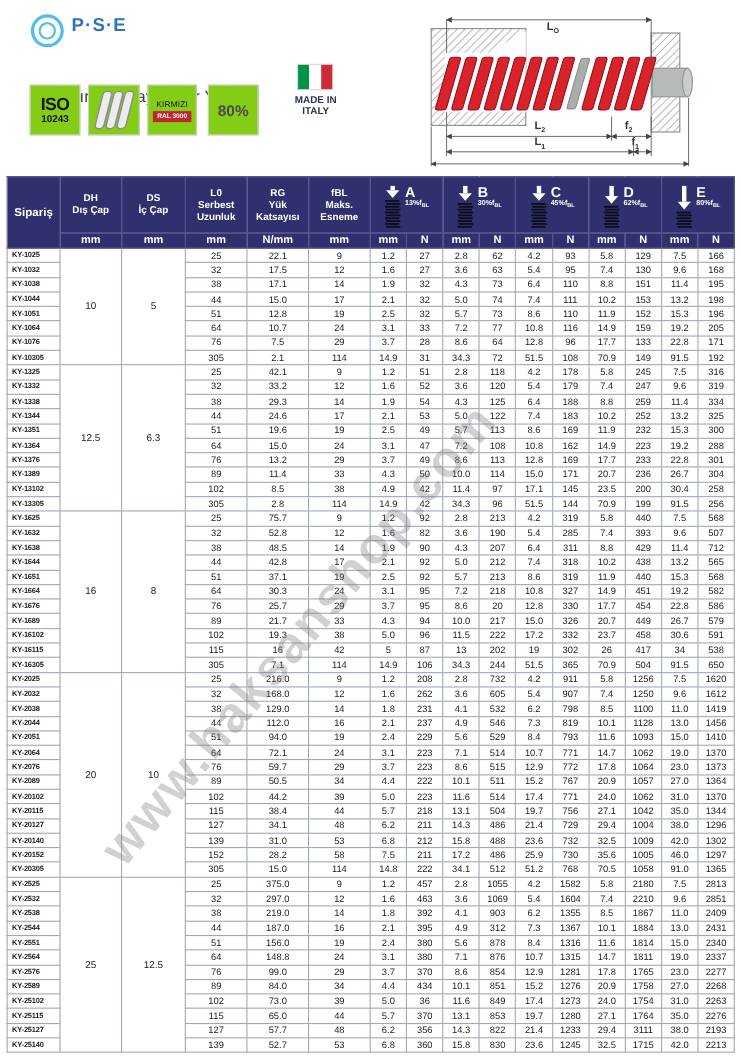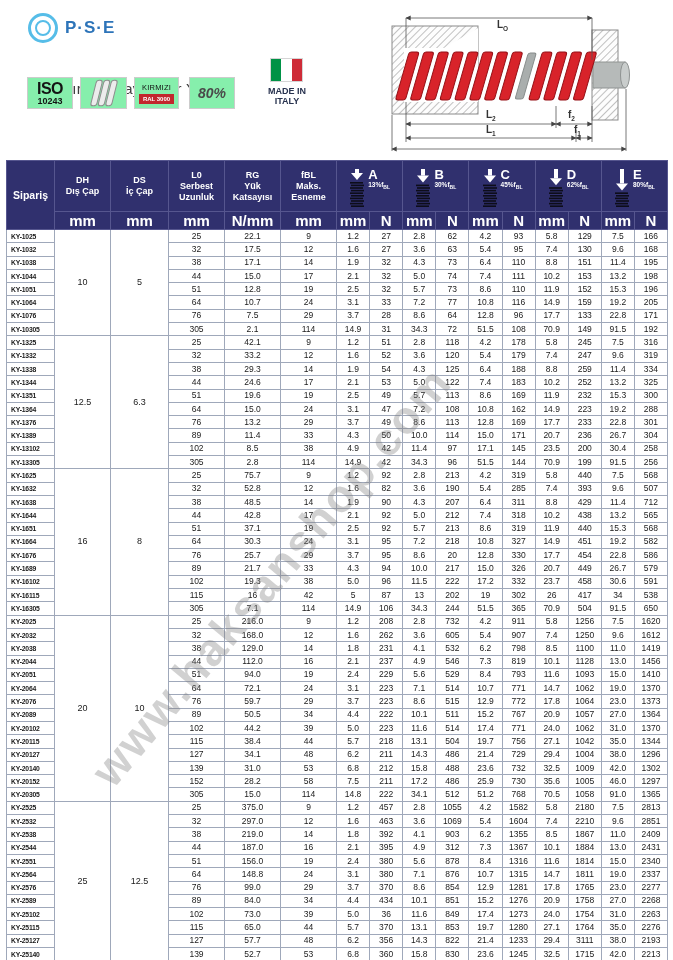--- a/index.html
+++ b/index.html
@@ -1,35 +1,35 @@
 <!DOCTYPE html>
 <html><head>
 <meta charset="utf-8">
 <style>
   html,body{margin:0;padding:0;}
   body{width:673px;height:960px;position:relative;overflow:hidden;background:#fff;
        font-family:"Liberation Sans",sans-serif;-webkit-font-smoothing:antialiased;}
   
-  .logo{position:absolute;left:28px;top:13px;display:flex;align-items:center;}
+  .logo{position:absolute;left:28px;top:13px;display:flex;align-items:flex-start;}
   .logo-ring{width:24px;height:24px;border:3px solid #56bde8;border-radius:50%;
              display:flex;align-items:center;justify-content:center;}
   .logo-ring-inner{width:12px;height:12px;border:2.5px solid #56bde8;border-radius:50%;}
   .logo-text{margin-left:7px;color:#2d74b9;font-weight:bold;font-size:17px;letter-spacing:1px;}
   .page-title{position:absolute;left:28px;top:47px;font-size:15px;font-weight:normal;color:#3d3d3d;letter-spacing:.2px;margin-top:33px;}
-  .badge{position:absolute;top:77px;height:32px;border:1px solid #ccc;background:#86efac;
+  .badge{position:absolute;top:77px;height:46px;border:1px solid #ccc;background:#84cc16;
          display:flex;flex-direction:column;align-items:center;justify-content:center;box-sizing:border-box;}
   .badge-iso{left:27px;width:46px;}
   .iso-l1{font-size:16px;font-weight:bold;color:#141414;line-height:15px;letter-spacing:-.5px;}
   .iso-l2{font-size:9px;font-weight:bold;color:#141414;}
   .badge-spring{left:80px;width:47px;}
   .badge-color{left:134px;width:45px;}
   .color-name{font-size:7.5px;font-weight:normal;color:#111;letter-spacing:.2px;}
   .color-ral{margin-top:2px;background:#c2272d;color:#fff;font-size:6px;padding:2px 4px;font-weight:bold;}
   .badge-pct{left:189px;width:46px;}
-  .pct-text{font-size:14px;font-weight:bold;color:#4a4a4a;font-style:italic;}
+  .pct-text{font-size:14px;font-weight:bold;color:#4a4a4a;}
   .flag{position:absolute;left:270px;top:58px;width:33px;height:24px;display:flex;border:1px solid #d5d5d5;box-sizing:border-box;}
   .flag div{flex:1;}
   .flag .g{background:#009246;}.flag .w{background:#fff;}.flag .r{background:#ce2b37;}
   .madein{position:absolute;left:254px;top:86px;width:66px;text-align:center;
           font-size:9px;font-weight:bold;color:#27324e;line-height:10px;}
   
   .diagram{position:absolute;left:390px;top:2px;width:280px;height:152px;}
   .dim-label{position:absolute;font-size:10px;font-weight:bold;color:#333;line-height:10px;}
   .dim-label sub{font-size:6.5px;}
   
@@ -41,21 +41,21 @@
   table{border-collapse:collapse;table-layout:fixed;width:661px;}
   thead th{background:#30306e;color:#fff;border:1px solid #56568f;padding:0;vertical-align:middle;}
   .h-main{height:50px;font-size:9px;font-weight:bold;line-height:11px;text-align:center;}
   .h-sip{font-size:10.5px;}
   .h-load .load-wrap{display:flex;align-items:flex-start;justify-content:center;padding-top:3px;}
   .load-icon{display:block;}
   .load-lab{display:flex;flex-direction:column;align-items:flex-start;margin-left:3px;}
   .load-letter{font-size:13px;font-weight:bold;line-height:13px;}
   .load-pct{font-size:6.5px;font-weight:bold;line-height:8px;}
   .load-pct sub{font-size:5px;}
-  .h-unit{height:13px;font-size:15px;font-weight:bold;text-align:center;}
+  .h-unit{height:13px;font-size:10px;font-weight:bold;text-align:center;}
   tbody td{border:1px solid #9fa8ba;background:#fff;color:#1a1a1a;text-align:center;
            font-size:8.5px;line-height:11px;height:12.3px;padding:0;overflow:hidden;white-space:nowrap;}
   td.c-sip{text-align:left;padding-left:4px;font-weight:bold;font-size:6.8px;letter-spacing:-.2px;}
   td.c-group{font-size:9px;}
 </style>
 </head>
 <body>
 
 <div class="logo">
   <div class="logo-ring">

